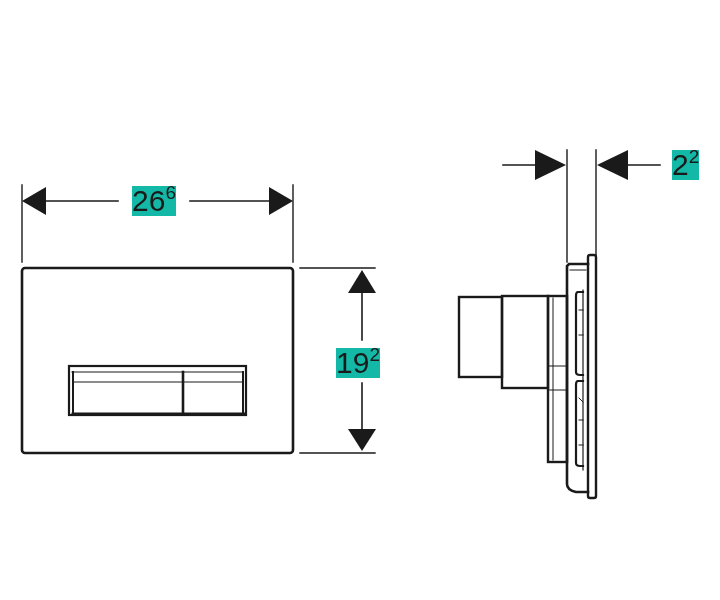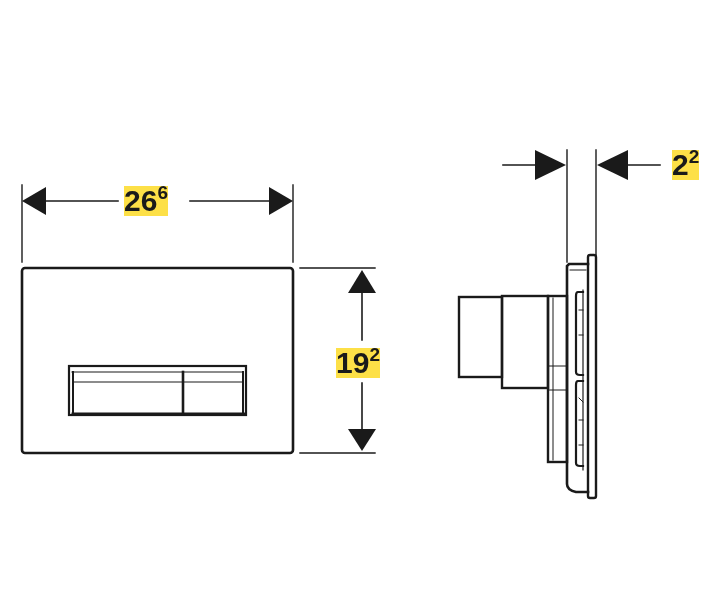--- a/index.html
+++ b/index.html
@@ -1,18 +1,18 @@
 <!DOCTYPE html>
 <html><head>
 <meta charset="utf-8">
 <style>
   html, body { margin: 0; padding: 0; background: #ffffff; }
   body { width: 720px; height: 600px; overflow: hidden; position: relative; font-family: "Liberation Sans", sans-serif; }
   svg { position: absolute; left: 0; top: 0; }
-  .lbl { position: absolute; font-family: "Liberation Sans", sans-serif; color: #1a1a1a; font-size: 30px; line-height: 30px; background: #fde047; white-space: nowrap; font-weight: bold; }
+  .lbl { position: absolute; font-family: "Liberation Sans", sans-serif; color: #1a1a1a; font-size: 30px; line-height: 30px; background: #14b8a6; white-space: nowrap; }
   .lbl sup { font-size: 19px; vertical-align: 12px; line-height: 0; }
 </style>
 </head>
 <body>
 
 <svg width="720" height="600" viewBox="0 0 720 600" xmlns="http://www.w3.org/2000/svg">
   <g fill="none" stroke="#1a1a1a" stroke-linecap="square">
 
     <g>
 
@@ -76,21 +76,21 @@
   <g fill="#1a1a1a" stroke="none">
     <polygon points="22,201 46,187 46,215"></polygon>
     <polygon points="293,201 269,187 269,215"></polygon>
     <polygon points="362,270 348,293 376,293"></polygon>
     <polygon points="362,451 348,429 376,429"></polygon>
     <polygon points="566,165 535,150 535,180"></polygon>
     <polygon points="597,165 628,150 628,180"></polygon>
   </g>
 </svg>
 
-<div class="lbl" style="left:124px; top:186px;">
+<div class="lbl" style="left:132px; top:186px;">
   <span>26</span><sup>6</sup>
 </div>
 
 <div class="lbl" style="left:336px; top:348px;">
   <span>19</span><sup>2</sup>
 </div>
 
 <div class="lbl" style="left:672px; top:150px;">
   <span>2</span><sup>2</sup>
 </div>

